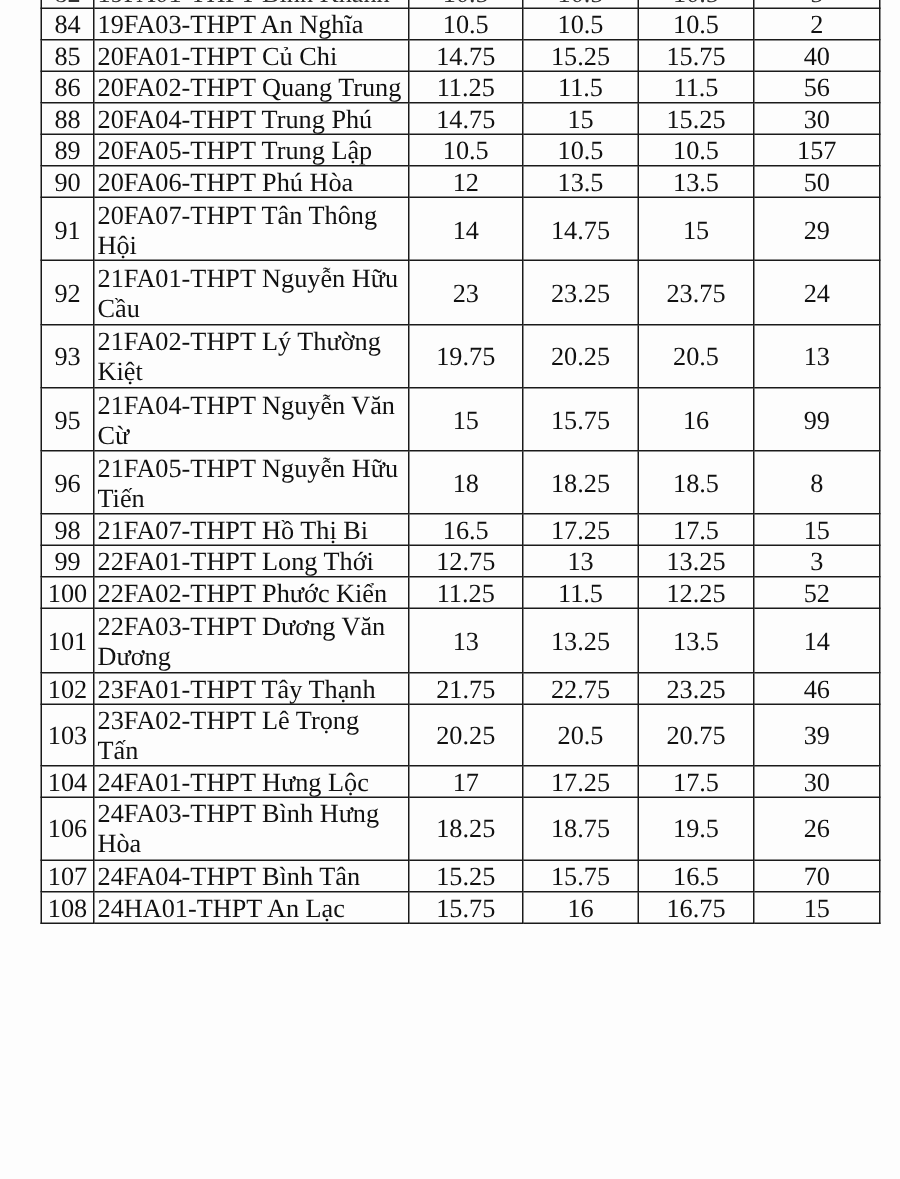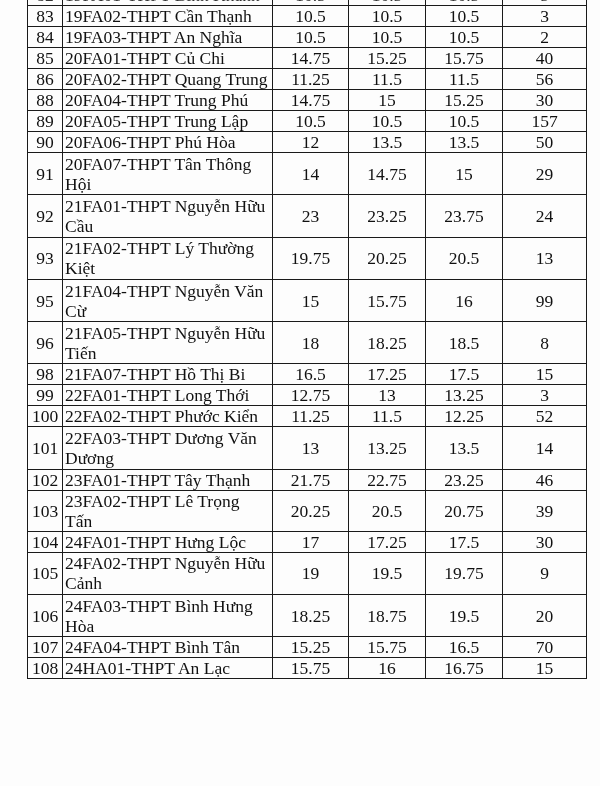--- a/index.html
+++ b/index.html
@@ -62,30 +62,20 @@
           <td class="num"><span class="partial-text">82</span></td>
           <td class="name">
             <span class="name-text partial-text">19FA01-THPT Bình Khánh</span>
           </td>
           <td class="val"><span class="partial-text">10.5</span></td>
           <td class="val"><span class="partial-text">10.5</span></td>
           <td class="val"><span class="partial-text">10.5</span></td>
           <td class="val"><span class="partial-text">5</span></td>
         </tr>
         <tr class="single">
-          <td class="num"><span class="">83</span></td>
-          <td class="name">
-            <span class="name-text">19FA02-THPT Cần Thạnh</span>
-          </td>
-          <td class="val"><span class="">10.5</span></td>
-          <td class="val"><span class="">10.5</span></td>
-          <td class="val"><span class="">10.5</span></td>
-          <td class="val"><span class="">3</span></td>
-        </tr>
-        <tr class="single">
           <td class="num"><span class="">84</span></td>
           <td class="name">
             <span class="name-text">19FA03-THPT An Nghĩa</span>
           </td>
           <td class="val"><span class="">10.5</span></td>
           <td class="val"><span class="">10.5</span></td>
           <td class="val"><span class="">10.5</span></td>
           <td class="val"><span class="">2</span></td>
         </tr>
         <tr class="single">
@@ -252,38 +242,28 @@
           <td class="num"><span class="">104</span></td>
           <td class="name">
             <span class="name-text">24FA01-THPT Hưng Lộc</span>
           </td>
           <td class="val"><span class="">17</span></td>
           <td class="val"><span class="">17.25</span></td>
           <td class="val"><span class="">17.5</span></td>
           <td class="val"><span class="">30</span></td>
         </tr>
         <tr class="double">
-          <td class="num"><span class="">105</span></td>
-          <td class="name">
-            <span class="name-text">24FA02-THPT Nguyễn Hữu Cảnh</span>
-          </td>
-          <td class="val"><span class="">19</span></td>
-          <td class="val"><span class="">19.5</span></td>
-          <td class="val"><span class="">19.75</span></td>
-          <td class="val"><span class="">9</span></td>
-        </tr>
-        <tr class="double">
           <td class="num"><span class="">106</span></td>
           <td class="name">
             <span class="name-text">24FA03-THPT Bình Hưng Hòa</span>
           </td>
           <td class="val"><span class="">18.25</span></td>
           <td class="val"><span class="">18.75</span></td>
           <td class="val"><span class="">19.5</span></td>
-          <td class="val"><span class="">20</span></td>
+          <td class="val"><span class="">26</span></td>
         </tr>
         <tr class="single">
           <td class="num"><span class="">107</span></td>
           <td class="name">
             <span class="name-text">24FA04-THPT Bình Tân</span>
           </td>
           <td class="val"><span class="">15.25</span></td>
           <td class="val"><span class="">15.75</span></td>
           <td class="val"><span class="">16.5</span></td>
           <td class="val"><span class="">70</span></td>

